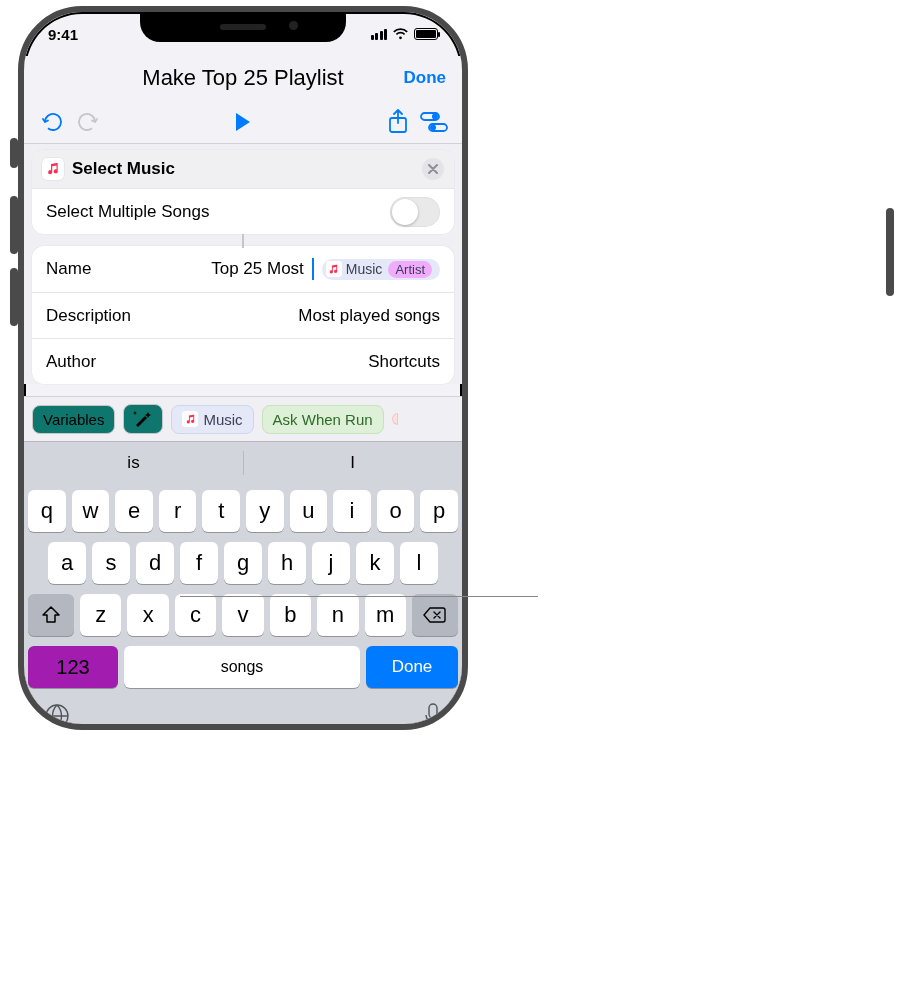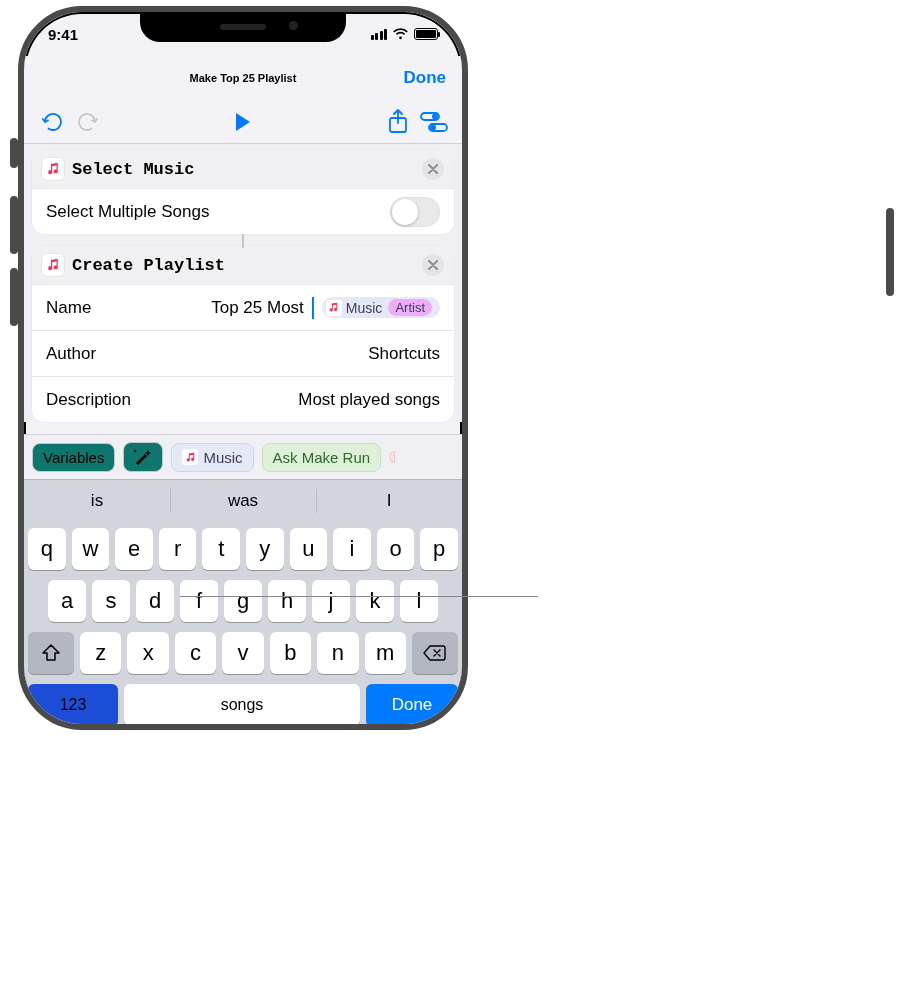--- a/index.html
+++ b/index.html
@@ -78,21 +78,21 @@
   .batt::after{content:"";position:absolute;right:-3px;top:3px;width:2px;height:5px;background:#000;border-radius:1px;}
   .batt .fill{position:absolute;left:1px;top:1px;bottom:1px;right:1px;background:#000;border-radius:1px;}
   
   .navheader {
     position:relative;
     height:44px;
     display:flex; align-items:center; justify-content:center;
     border-bottom:0;
     background:#f2f2f7;
   }
-  .navheader .title{font-size:11px;font-weight:700;color:#000;}
+  .navheader .title{font-size:22px;font-weight:400;color:#000;}
   .navheader .done{position:absolute;right:16px;color:#007aff;font-size:17px;font-weight:600;}
   
   .toolbar{
     height:44px;
     display:flex; align-items:center;
     padding:0 10px;
     background:#f2f2f7;
     border-bottom:0.5px solid #d1d1d6;
   }
   .tbbtn{
@@ -111,21 +111,20 @@
     background:#fff;
     border-radius:12px;
     box-shadow:0 0 0 0.5px rgba(0,0,0,0.05);
     overflow:hidden;
     margin-bottom:12px;
   }
   .card-head{
     display:flex;align-items:center;gap:8px;
     padding:8px 10px;
     background:#f0f0f3;
-    font-family:Liberation Mono, monospace;
   }
   .music-badge{
     width:22px;height:22px;border-radius:5px;background:#fff;
     display:flex;align-items:center;justify-content:center;
     box-shadow:0 0 0 0.5px rgba(0,0,0,0.08);
   }
   .head-title{font-size:17px;font-weight:600;color:#000;flex:1}
   .close-x{
     width:22px;height:22px;border-radius:50%;background:#e3e3e8;
     display:flex;align-items:center;justify-content:center;color:#8e8e93;font-size:14px;font-weight:700;
@@ -208,21 +207,21 @@
   .krow:last-of-type{margin-bottom:0}
   .key{
     flex:1;
     background:#fff;border-radius:6px;height:42px;
     box-shadow:0 1px 0 rgba(0,0,0,0.3);
     display:flex;align-items:center;justify-content:center;
     font-size:22px;color:#000;
   }
   .krow.row2{padding:0 20px}
   .key.shift,.key.del{flex:0 0 46px;background:#b3b7c0}
-  .key.num{flex:0 0 90px;background:#1d4ed8;font-size:16px}
+  .key.num{flex:0 0 90px;background:#a21caf;font-size:20px}
   .key.space{flex:1;font-size:16px}
   .key.donekey{flex:0 0 92px;background:#007aff;color:#fff;font-size:17px;font-weight:500}
   .bottomrow{
     display:flex;justify-content:space-between;align-items:center;
     padding:6px 20px 2px;background:#d2d5db;height:40px;
   }
   .bottomrow .glyph{color:#50555c}
   .homebar{
     height:24px;background:#d2d5db;display:flex;align-items:flex-start;justify-content:center;
   }
@@ -326,82 +325,68 @@
               <div class="knob"></div>
             </div>
         </div>
       </div>
 
       <div style="height:12px;display:flex;justify-content:center;margin-top:-12px;margin-bottom:0">
         <div style="width:2px;height:14px;background:#c6c6c8"></div>
       </div>
 
       <div class="card">
-        <div class="card-head">
-          <span class="music-badge note">
-            <svg width="14" height="14" viewBox="0 0 14 14">
-                <path d="M10.5 1L5 2v6.3A2 2 0 1 0 6.2 10V4.3l4.3-.8v4A2 2 0 1 0 11.7 9V1z" fill="#ff2d55"></path>
-              </svg>
-          </span>
-          <span class="head-title">Create Playlist</span>
-          <span class="close-x">
-            <svg width="10" height="10" viewBox="0 0 10 10">
-                <path d="M1 1l8 8M9 1l-8 8" stroke="#8e8e93" stroke-width="2" stroke-linecap="round"></path>
-              </svg>
-          </span>
-        </div>
         <div class="row">
           <span class="rlabel">Name</span>
           <span class="rvalue">
             <span>Top 25 Most </span>
               <span class="caret"></span>
             <span class="varpill">
               <span class="musicnote note">
                 <svg width="11" height="11" viewBox="0 0 14 14">
                     <path d="M10.5 1L5 2v6.3A2 2 0 1 0 6.2 10V4.3l4.3-.8v4A2 2 0 1 0 11.7 9V1z" fill="#ff2d55"></path>
                   </svg>
               </span>
               <span>Music</span>
               <span class="sub">Artist</span>
             </span>
           </span>
         </div>
         <div class="row">
+          <span class="rlabel">Description</span>
+          <span class="rvalue">Most played songs</span>
+        </div>
+        <div class="row">
           <span class="rlabel">Author</span>
           <span class="rvalue placeholder">Shortcuts</span>
-        </div>
-        <div class="row">
-          <span class="rlabel">Description</span>
-          <span class="rvalue">Most played songs</span>
         </div>
       </div>
     </div>
 
     <div class="varbar">
       <div class="chip">Variables</div>
       <div class="chip icon-only">
         <svg width="20" height="18" viewBox="0 0 20 18">
             <path d="M3 15l9-9 2 2-9 9zM14 4l1-2 1 2 2 1-2 1-1 2-1-2-2-1zM2 5l.7-1.5L4 3l-1.3-.5L2 1l-.7 1.5L0 3l1.3.5z" fill="#000"></path>
           </svg>
       </div>
       <div class="chip music">
         <span class="mini note">
           <svg width="11" height="11" viewBox="0 0 14 14">
               <path d="M10.5 1L5 2v6.3A2 2 0 1 0 6.2 10V4.3l4.3-.8v4A2 2 0 1 0 11.7 9V1z" fill="#ff2d55"></path>
             </svg>
         </span>
         <span>Music</span>
       </div>
-      <div class="chip ask">Ask Make Run</div>
+      <div class="chip ask">Ask When Run</div>
       <div class="chip cut"></div>
     </div>
 
     <div class="predictive">
       <div class="pred">is</div>
-      <div class="pred">was</div>
       <div class="pred">I</div>
     </div>
 
     <div class="keyboard">
       <div class="krow">
         <div class="key">q</div>
         <div class="key">w</div>
         <div class="key">e</div>
         <div class="key">r</div>
         <div class="key">t</div>

